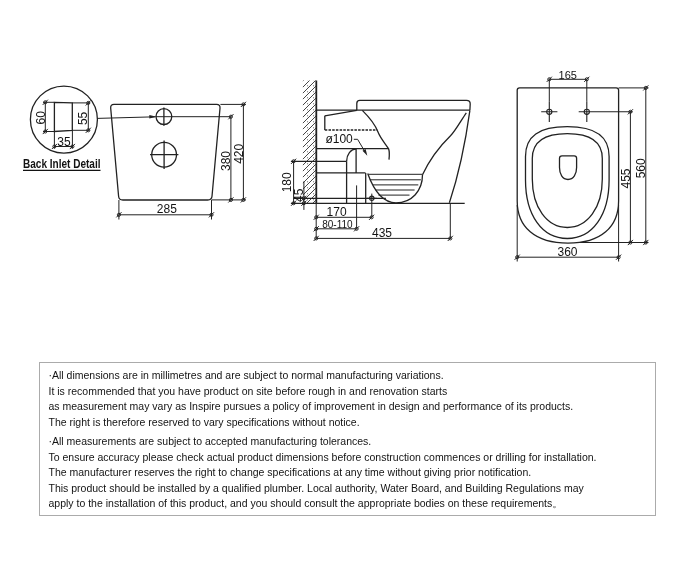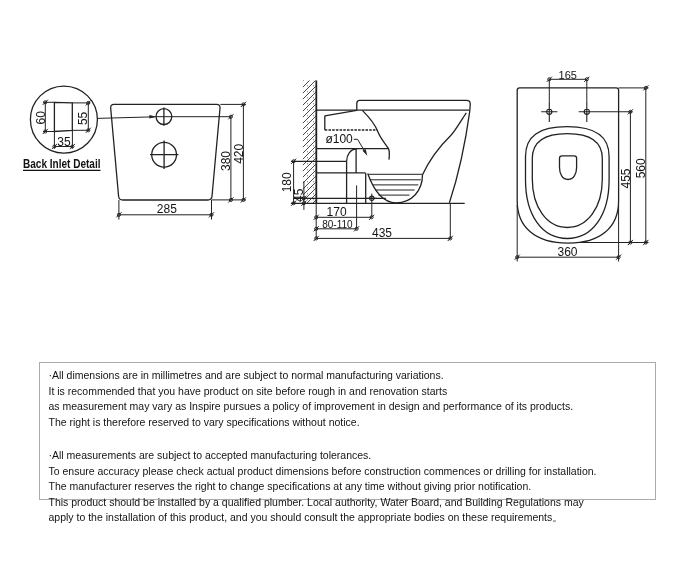--- a/index.html
+++ b/index.html
@@ -1,21 +1,21 @@
 <!DOCTYPE html>
 <html><head><meta charset="utf-8">
 <style>
 html,body{margin:0;padding:0;background:#fff;}
 body{font-family:"Liberation Sans",sans-serif;width:700px;height:587px;overflow:hidden}
 #page{position:relative;width:700px;height:587px;background:#fff}
 #dwg{position:absolute;left:0;top:0}
-.tb{position:absolute;box-sizing:border-box;left:39px;top:362px;width:617px;height:138px;border:1px solid #ababab;
+.tb{position:absolute;box-sizing:border-box;left:39px;top:362px;width:617px;height:154px;border:1px solid #ababab;
     font-size:10.5px;line-height:15.5px;color:#131313;padding:5.3px 0 0 8.5px;white-space:nowrap}
 .tb p{margin:0}
-.tb p.p2{margin-top:18px}
+.tb p.p2{margin-top:4px}
 </style></head>
 <body>
 <div id="page">
 <svg id="dwg" width="700" height="587" viewBox="0 0 700 587">
 <defs>
 <g id="dt">
   <circle cx="0" cy="0" r="1.55" fill="none" stroke="#222" stroke-width="1"></circle>
   <path d="M-2.6,2.6 L2.6,-2.6" stroke="#222" stroke-width="1" fill="none"></path>
 </g>
 <pattern id="hatch" width="6" height="6" patternUnits="userSpaceOnUse">

